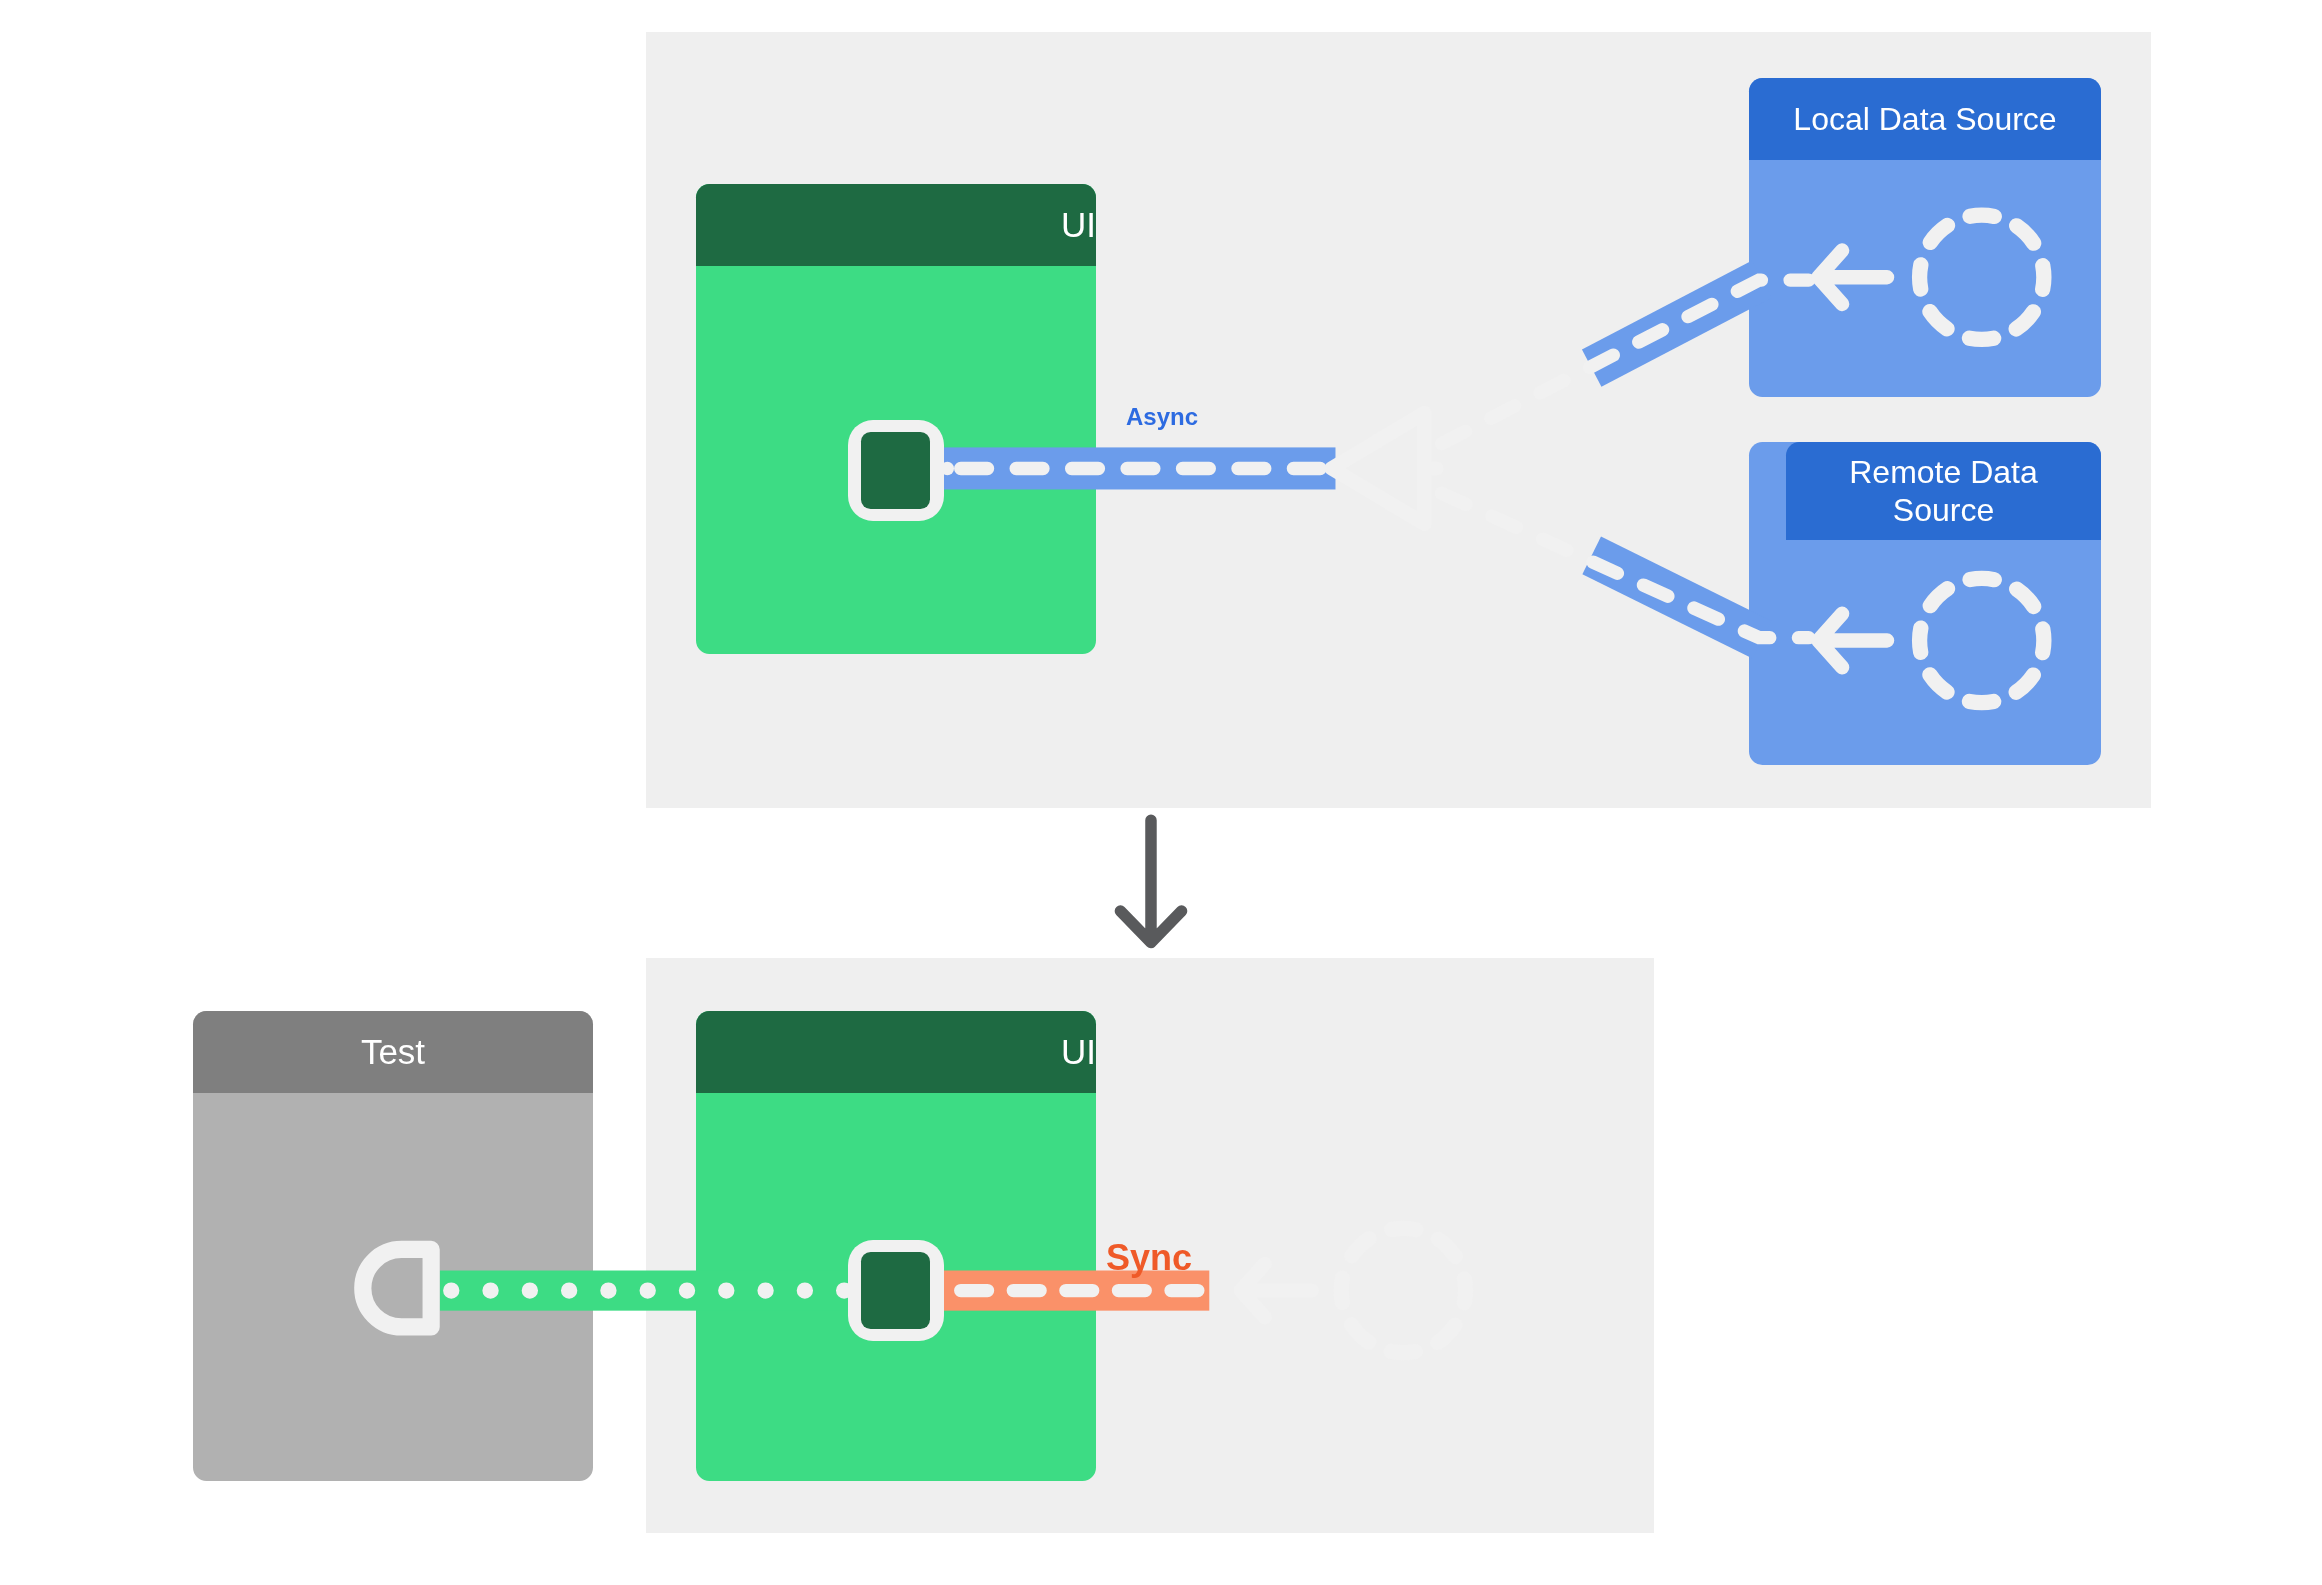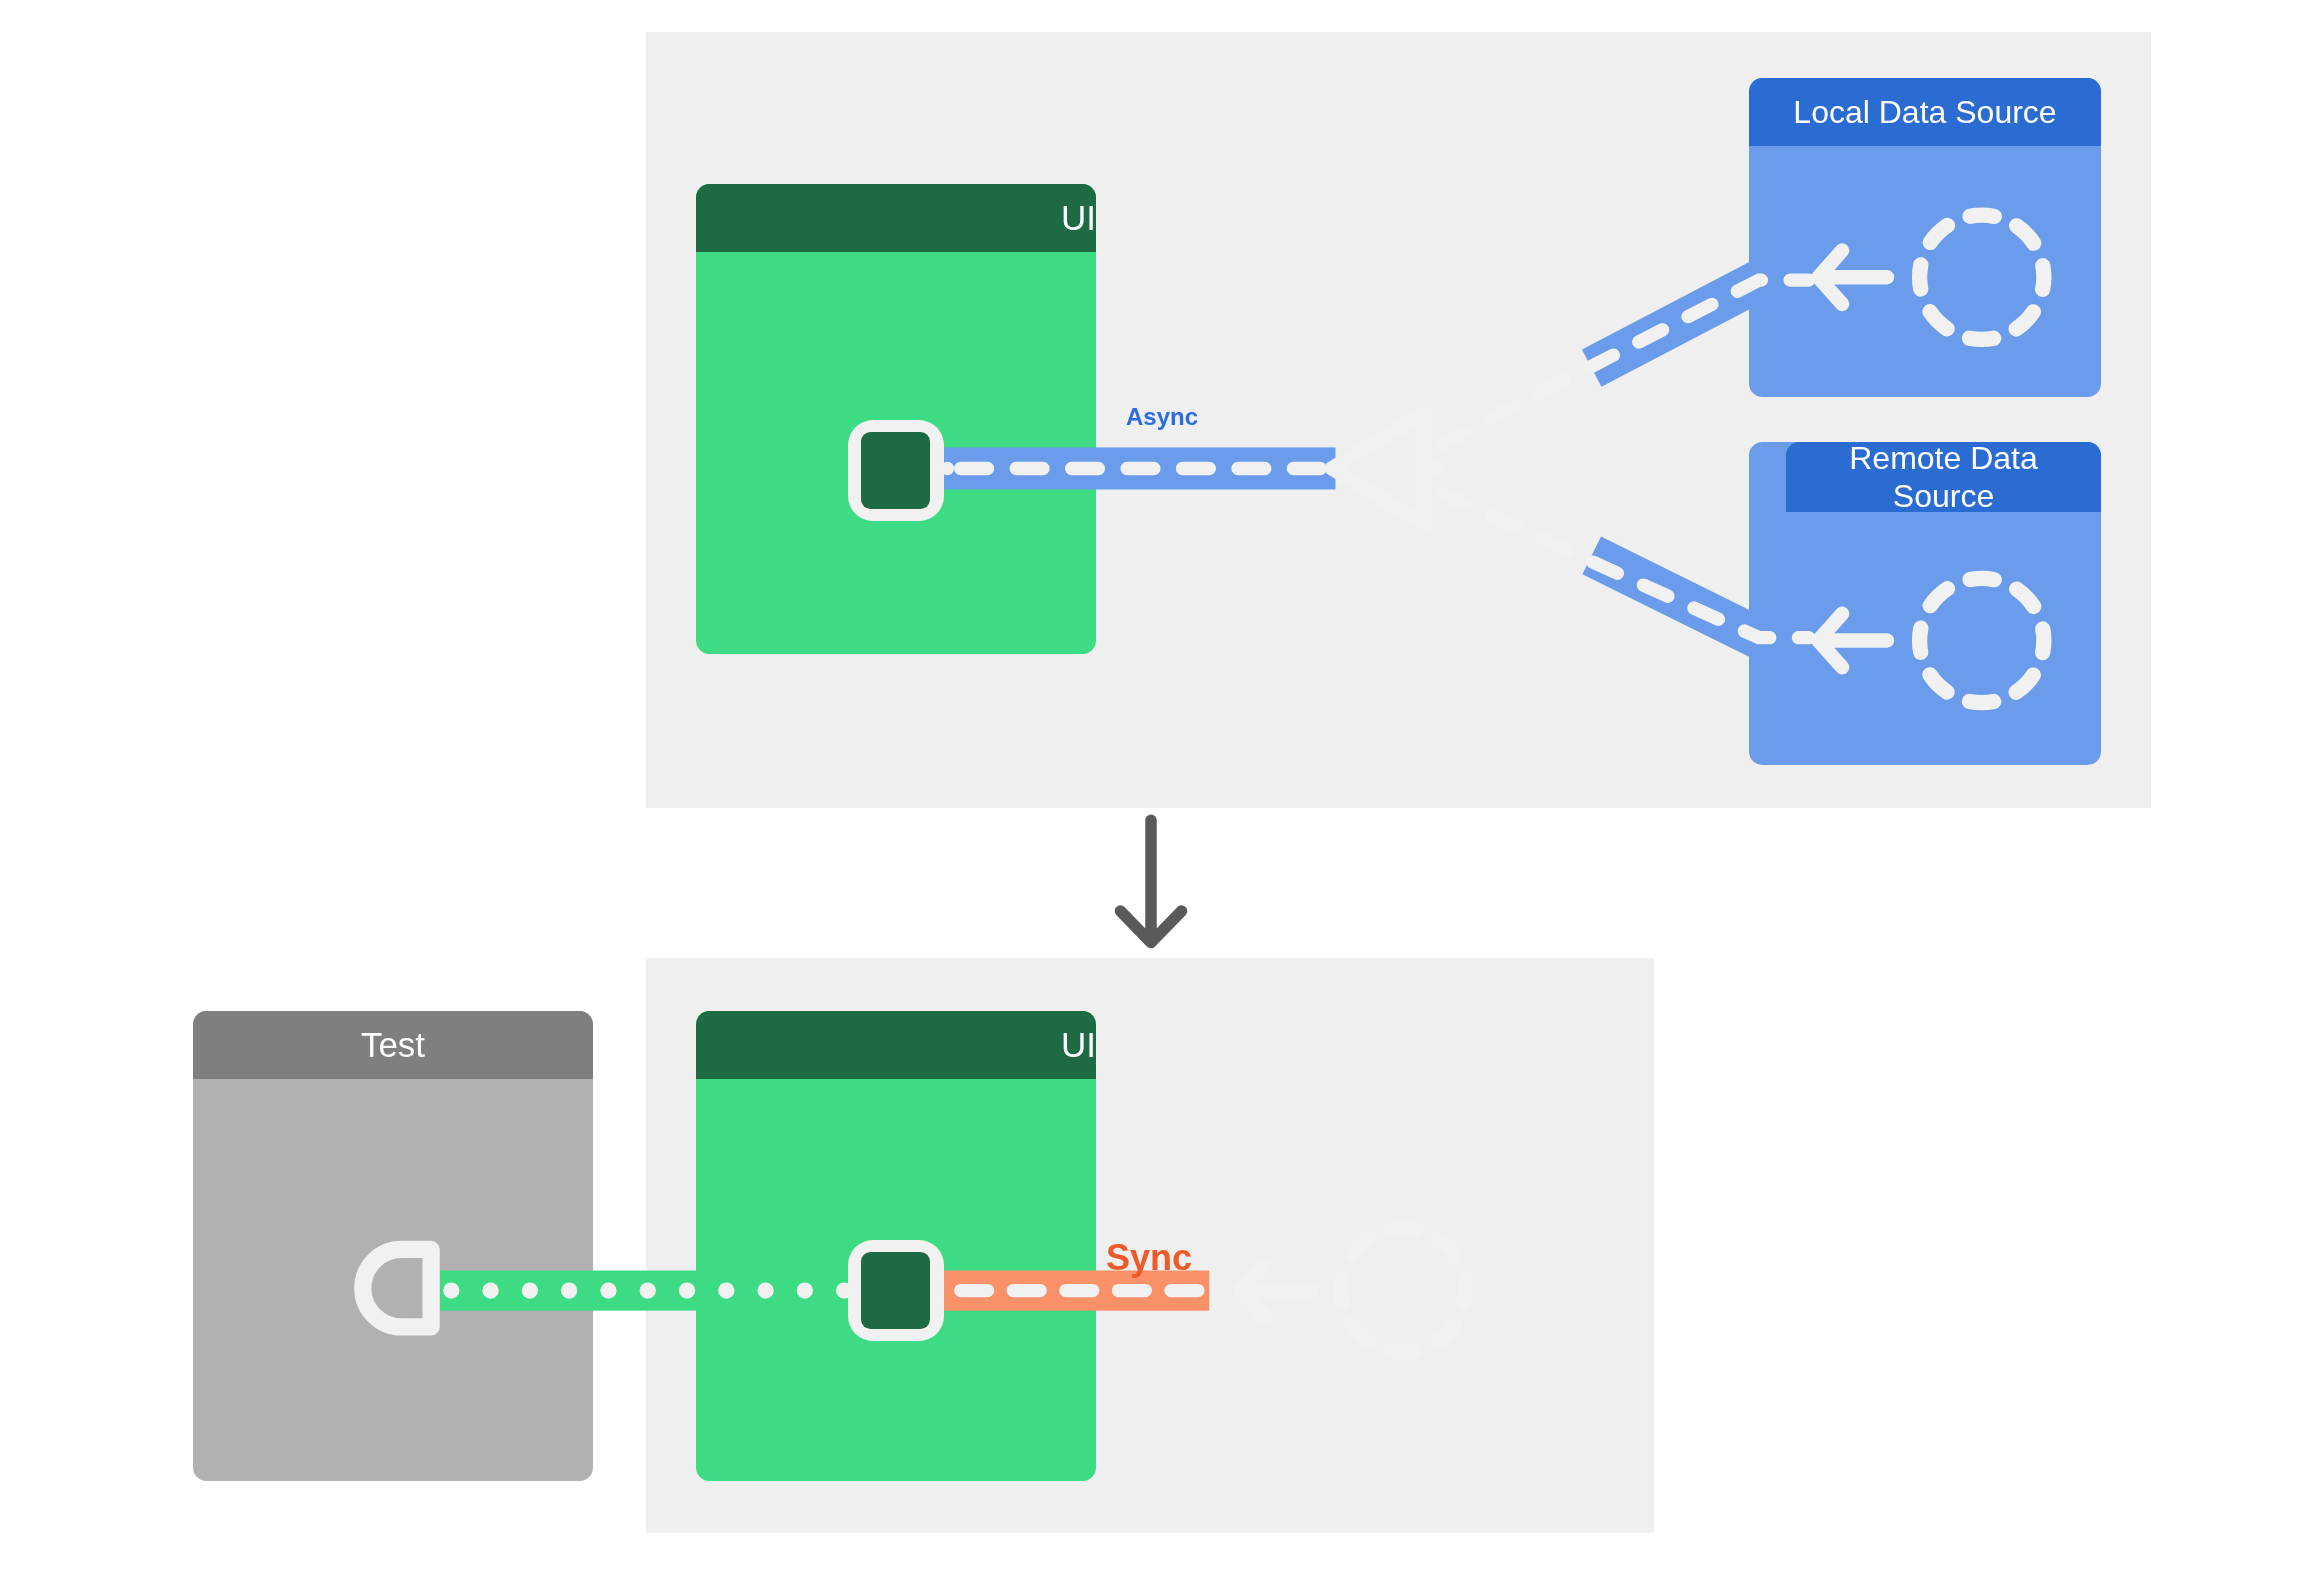--- a/index.html
+++ b/index.html
@@ -19,21 +19,21 @@
     position: absolute;
     background: var(--panel-bg);
   }
   .box {
     position: absolute;
     border-radius: 13.4px;
   }
   .box-header {
     position: absolute;
     left: 0; top: 0; right: 0;
-    height: 68px;
+    height: 82px;
     border-radius: 13.4px 13.4px 0 0;
     display: flex;
     align-items: center;
     justify-content: center;
     color: #ffffff;
     font-size: 35px;
     text-align: center;
     line-height: 38px;
   }
   .box-header.small-title { font-size: 32px; }
@@ -98,21 +98,21 @@
   </div>
 
 
   <div class="box bg-blue" style="left:1749px; top:78px; width:352px; height:319px;">
     <div class="box-header hdr-blue small-title">
       <span>Local Data Source</span>
     </div>
   </div>
 
   <div class="box bg-blue" style="left:1749px; top:442px; width:352px; height:323px;">
-    <div class="box-header hdr-blue small-title" style="padding:1px 38px;margin-left:37px;">
+    <div class="box-header hdr-blue small-title" style="padding:8px 38px;margin-left:37px;">
       <span>Remote Data Source</span>
     </div>
   </div>
 
   <div class="box bg-gray" style="left:193px; top:1011px; width:400px; height:470px;">
     <div class="box-header hdr-gray">
       <span>Test</span>
     </div>
   </div>
 

